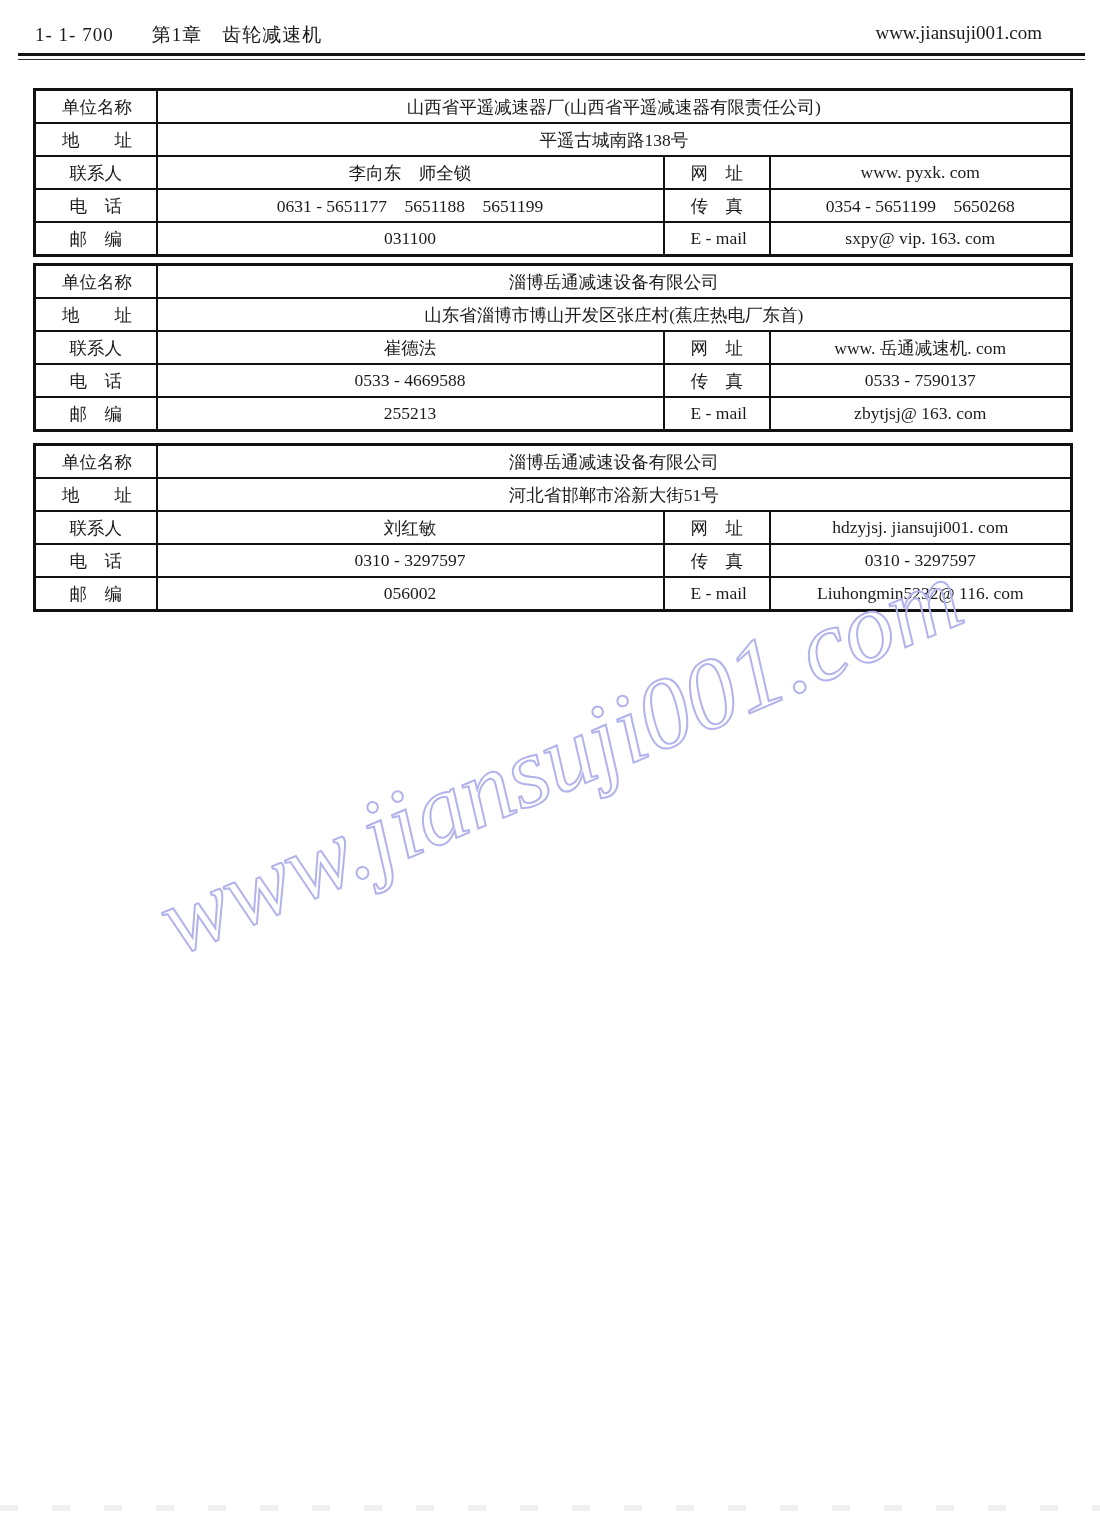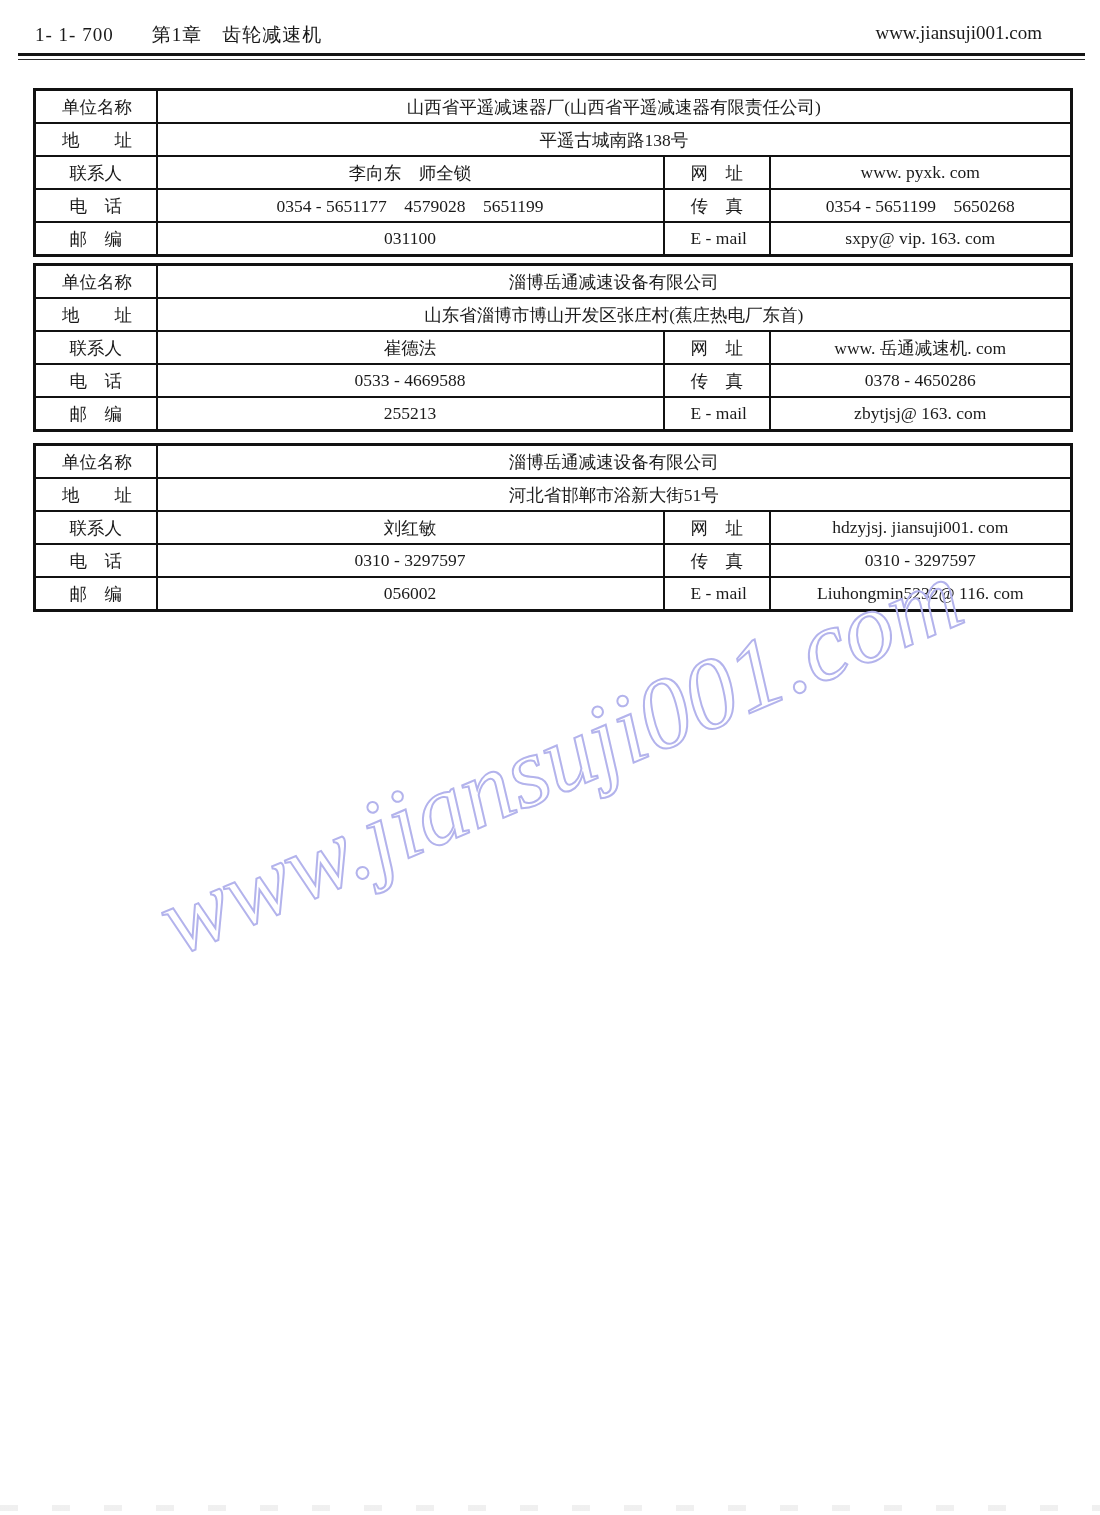--- a/index.html
+++ b/index.html
@@ -146,21 +146,21 @@
       <td class="val" colspan="3">平遥古城南路138号</td>
     </tr>
     <tr>
       <td class="lbl">联系人</td>
       <td class="val">李向东　师全锁</td>
       <td class="lbl">网　址</td>
       <td class="val">www. pyxk. com</td>
     </tr>
     <tr>
       <td class="lbl">电　话</td>
-      <td class="val">0354 - 5651177　4579028　5651199</td>
+      <td class="val">0631 - 5651177　5651188　5651199</td>
       <td class="lbl">传　真</td>
       <td class="val">0354 - 5651199　5650268</td>
     </tr>
     <tr>
       <td class="lbl">邮　编</td>
       <td class="val">031100</td>
       <td class="lbl">E - mail</td>
       <td class="val">sxpy@ vip. 163. com</td>
     </tr>
   </tbody>
@@ -185,21 +185,21 @@
     <tr>
       <td class="lbl">联系人</td>
       <td class="val">崔德法</td>
       <td class="lbl">网　址</td>
       <td class="val">www. 岳通减速机. com</td>
     </tr>
     <tr>
       <td class="lbl">电　话</td>
       <td class="val">0533 - 4669588</td>
       <td class="lbl">传　真</td>
-      <td class="val">0378 - 4650286</td>
+      <td class="val">0533 - 7590137</td>
     </tr>
     <tr>
       <td class="lbl">邮　编</td>
       <td class="val">255213</td>
       <td class="lbl">E - mail</td>
       <td class="val">zbytjsj@ 163. com</td>
     </tr>
   </tbody>
     </table>
 

